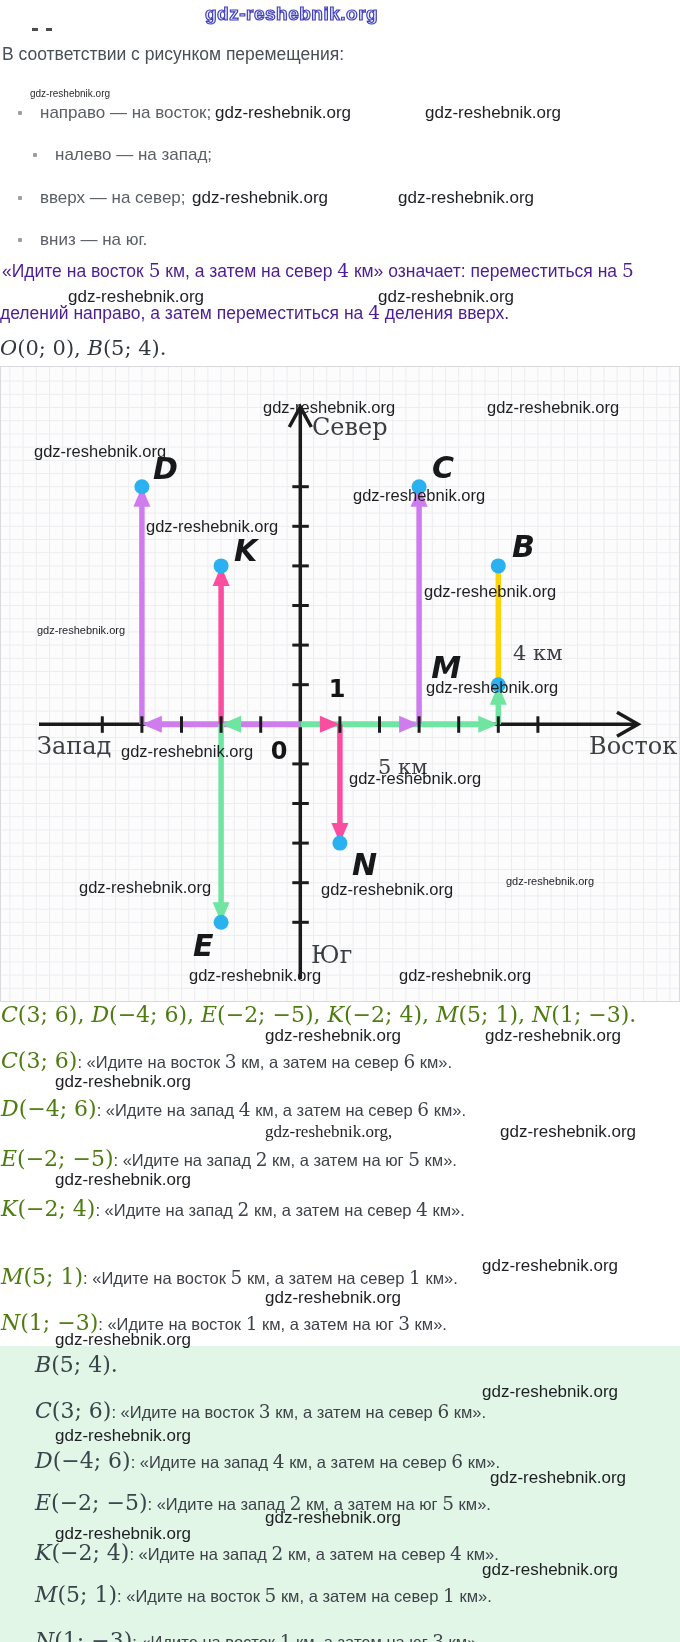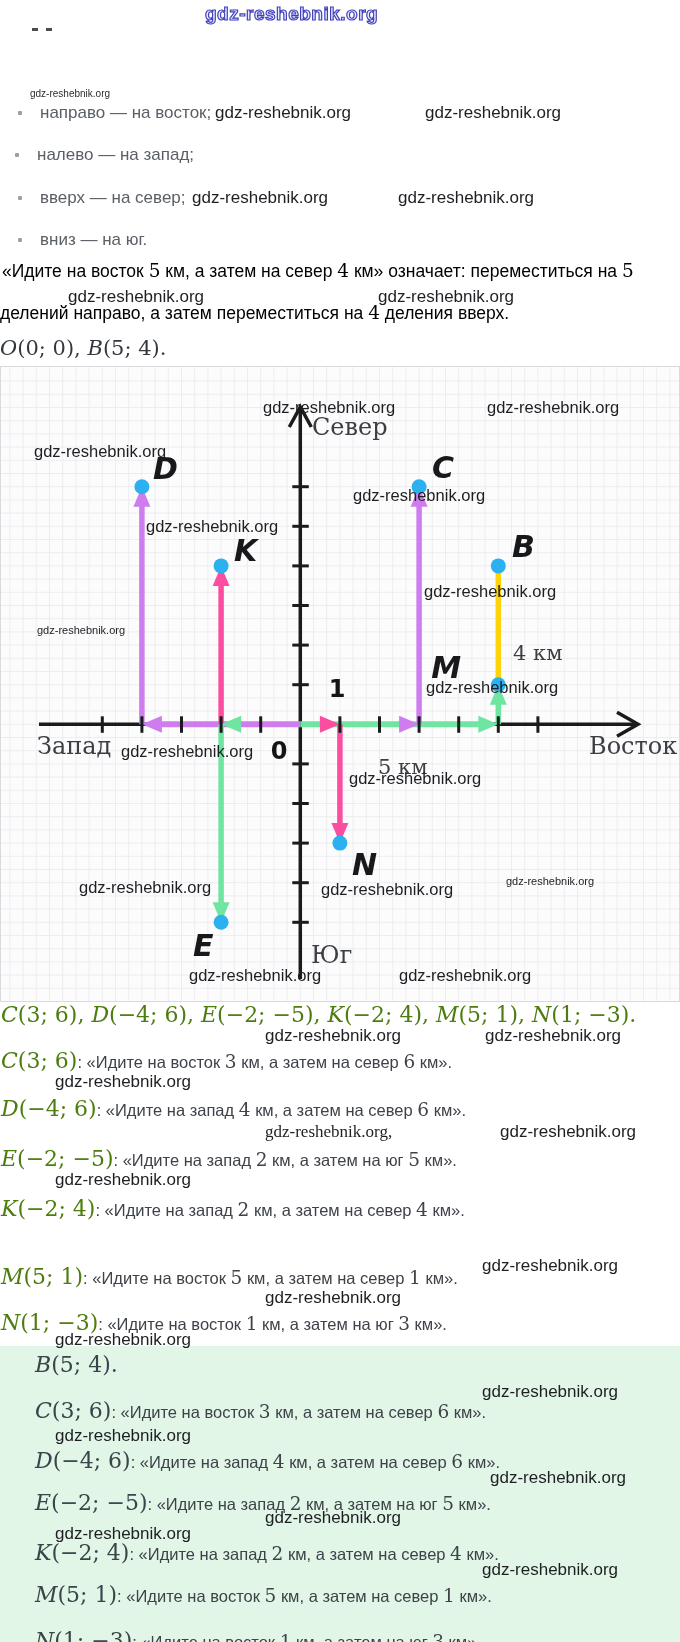--- a/index.html
+++ b/index.html
@@ -3,21 +3,21 @@
 <meta charset="utf-8">
 <style>
   html,body{margin:0;padding:0;background:#ffffff;}
   #page{position:relative;width:680px;height:1642px;overflow:hidden;background:#ffffff;
         font-family:"Liberation Sans",sans-serif;color:#45494f;}
   .abs{position:absolute;white-space:nowrap;}
   .wm-blue{font-size:19px;font-weight:bold;color:#ecebfe;-webkit-text-stroke:1.2px #4140bd;letter-spacing:.5px;}
   .intro{font-size:17.5px;color:#494f57;}
   .bullet{font-size:17px;color:#5b6066;}
   .bullet::before{content:"";position:absolute;left:-22px;top:8px;width:4px;height:4px;background:#9aa0a6;border-radius:1px;}
-  .para{font-size:17.5px;color:#000000;}
+  .para{font-size:17.5px;color:#4c1d95;}
   .wm{font-size:17px;font-weight:500;color:#1d1f23;}
   .wm-sm{font-size:10px;font-weight:500;color:#2a2c30;}
   .math-line{font-family:"DejaVu Serif",serif;font-size:21px;color:#33383e;}
   .math-line i{font-family:"DejaVu Serif",serif;}
   .mth{font-family:"DejaVu Serif",serif;font-size:22px;color:#4d7c0f;}
   .qt{font-size:16.5px;color:#3e4249;}
   .mn{font-family:"DejaVu Serif",serif;font-size:18.5px;}
   .green-section .mth,.green-section .math-line{color:#39454a;padding-left:34px;}
   .remnant{position:absolute;width:6px;height:3px;background:#4a4c50;}
   #figure-wrap{position:absolute;left:0;top:366px;width:678px;height:634px;
@@ -25,27 +25,28 @@
 </style>
 </head>
 <body>
 
 <div id="page">
   <div class="abs wm-blue" style="left:205px;top:3px">gdz-reshebnik.org</div>
 
   <div class="remnant" style="left:32px;top:28px"></div>
   <div class="remnant" style="left:46px;top:28px"></div>
 
+  <div class="abs intro" style="left:2px;top:44px">В соответствии с рисунком перемещения:</div>
 
   <div id="top-items">
       <div class="abs wm-sm" style="left: 30px; top: 88px;">gdz-reshebnik.org</div>
       <div class="abs bullet" style="left: 40px; top: 103px;">направо — на восток;</div>
       <div class="abs wm" style="left: 215px; top: 103px;">gdz-reshebnik.org</div>
       <div class="abs wm" style="left: 425px; top: 103px;">gdz-reshebnik.org</div>
-      <div class="abs bullet" style="left: 37px; top: 145px;">налево — на запад;</div>
+      <div class="abs bullet" style="left: 55px; top: 145px;">налево — на запад;</div>
       <div class="abs bullet" style="left: 40px; top: 188px;">вверх — на север;</div>
       <div class="abs wm" style="left: 192px; top: 188px;">gdz-reshebnik.org</div>
       <div class="abs wm" style="left: 398px; top: 188px;">gdz-reshebnik.org</div>
       <div class="abs bullet" style="left: 40px; top: 230px;">вниз — на юг.</div>
       <div class="abs para" style="left: 2px; top: 260px;">«Идите на восток <span class="mn">5</span> км, а затем на север <span class="mn">4</span> км» означает: переместиться на <span class="mn">5</span></div>
       <div class="abs wm" style="left: 68px; top: 287px;">gdz-reshebnik.org</div>
       <div class="abs wm" style="left: 378px; top: 287px;">gdz-reshebnik.org</div>
       <div class="abs para" style="left: 0px; top: 302px;">делений направо, а затем переместиться на <span class="mn">4</span> деления вверх.</div>
       <div class="abs math-line" style="left: 0px; top: 336px;"><i>O</i>(0; 0), <i>B</i>(5; 4).</div>
     </div>

